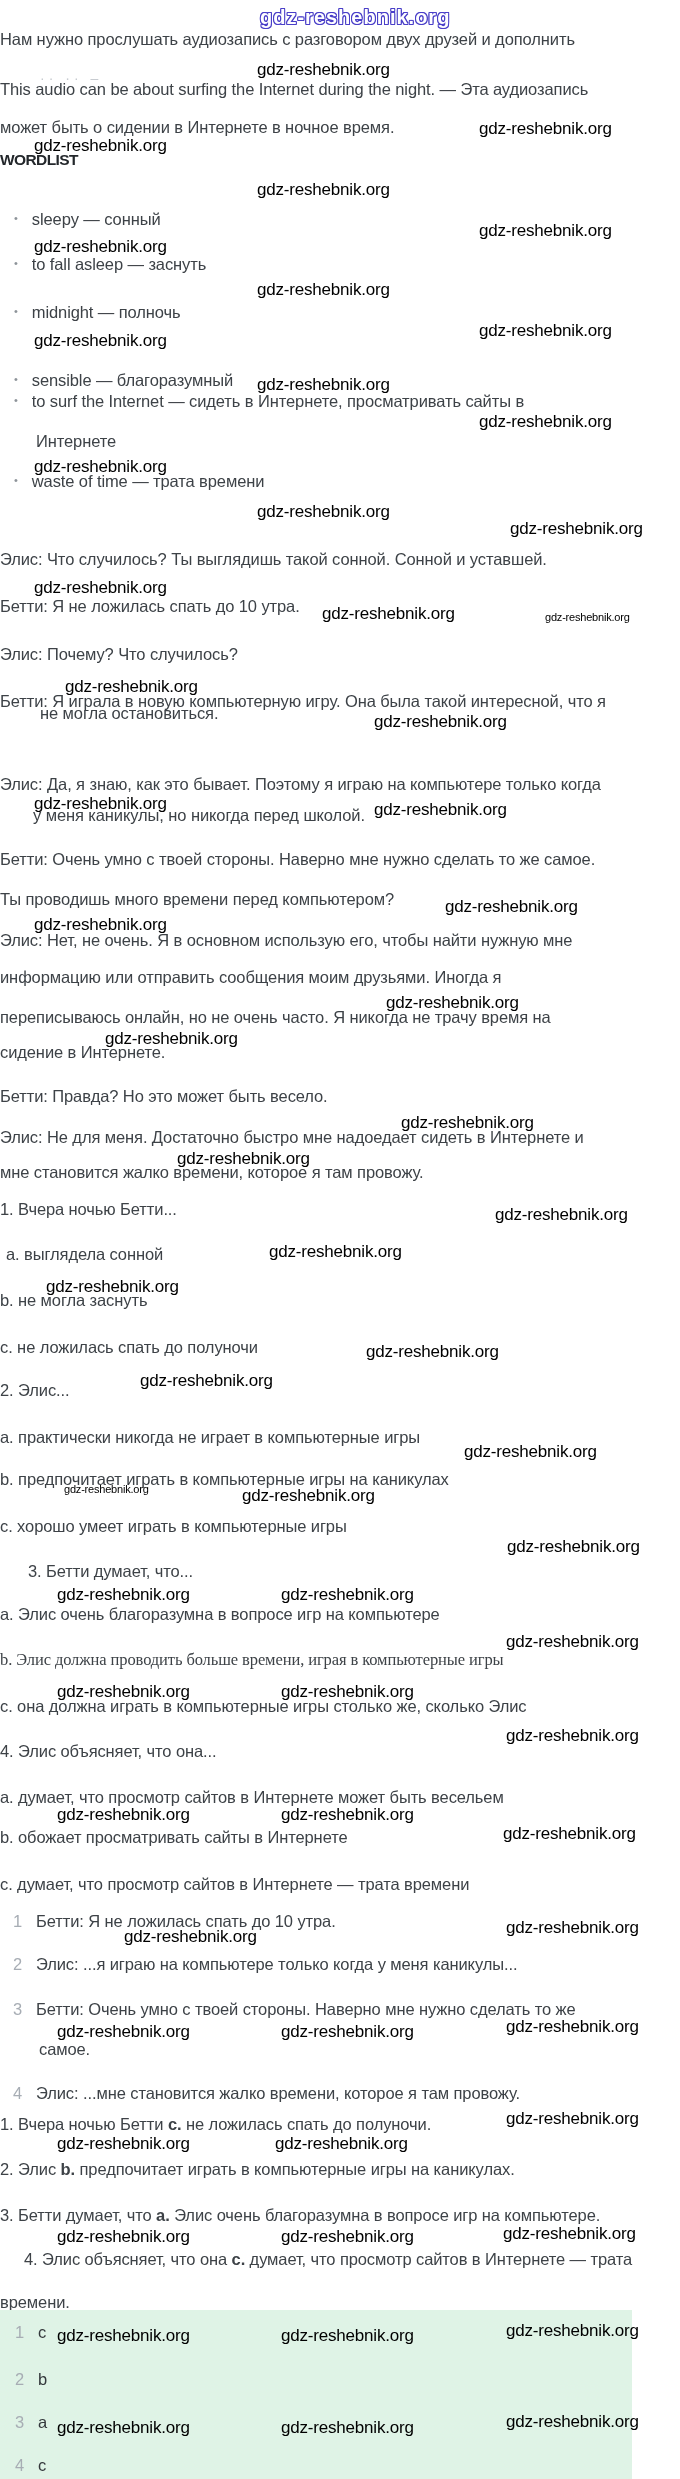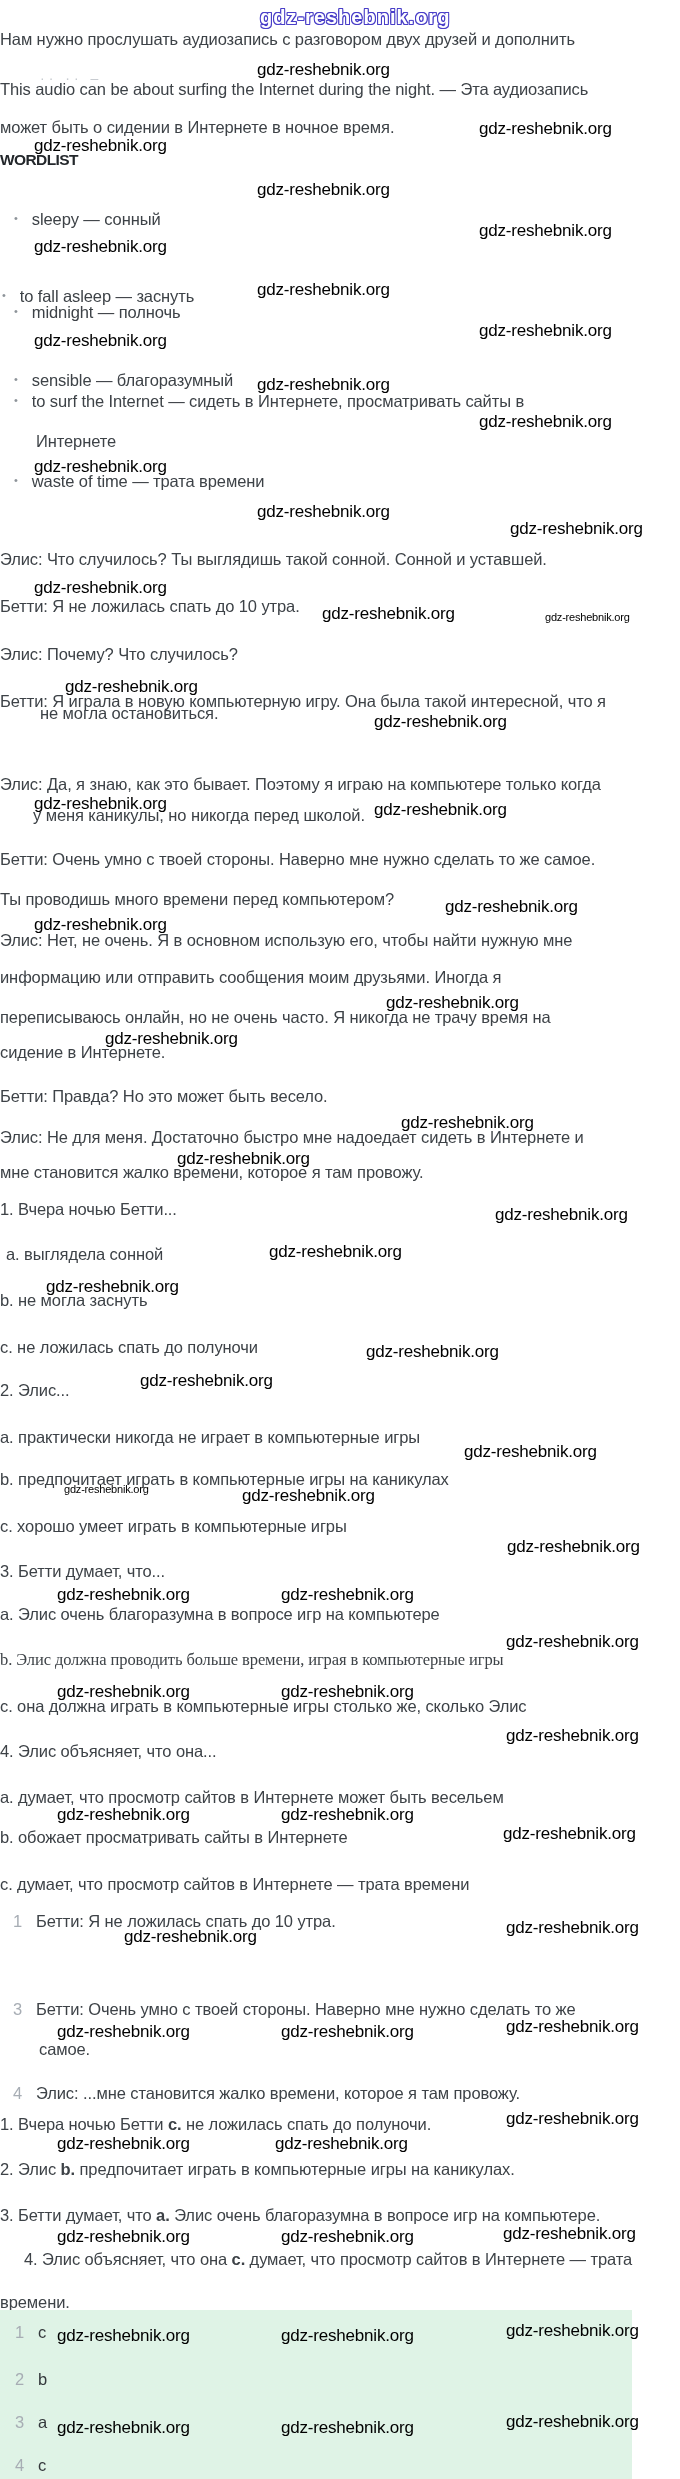--- a/index.html
+++ b/index.html
@@ -37,21 +37,21 @@
   <div class="wm" style="left:479px;top:119px;">gdz-reshebnik.org</div>
   <div class="wm" style="left:34px;top:136px;">gdz-reshebnik.org</div>
 
   <div class="ln bold-head" style="left:0px;top:151px;">WORDLIST</div>
   <div class="wm" style="left:257px;top:180px;">gdz-reshebnik.org</div>
 
   <div class="ln" style="left:14px;top:210px;"><span class="dot">•</span><span>sleepy — сонный</span></div>
   <div class="wm" style="left:479px;top:221px;">gdz-reshebnik.org</div>
   <div class="wm" style="left:34px;top:237px;">gdz-reshebnik.org</div>
 
-  <div class="ln" style="left:2px;top:255px;margin-top:32px;"><span class="dot">•</span><span>to fall asleep — заснуть</span></div>
+  <div class="ln" style="left:14px;top:255px;"><span class="dot">•</span><span>to fall asleep — заснуть</span></div>
   <div class="wm" style="left:257px;top:280px;">gdz-reshebnik.org</div>
 
   <div class="ln" style="left:14px;top:303px;"><span class="dot">•</span><span>midnight — полночь</span></div>
   <div class="wm" style="left:479px;top:321px;">gdz-reshebnik.org</div>
   <div class="wm" style="left:34px;top:331px;">gdz-reshebnik.org</div>
 
   <div class="ln" style="left:14px;top:346px;margin-top:25px;"><span class="dot">•</span><span>sensible — благоразумный</span></div>
   <div class="wm" style="left:257px;top:375px;">gdz-reshebnik.org</div>
 
   <div class="ln" style="left:14px;top:392px;"><span class="dot">•</span><span>to surf the Internet — сидеть в Интернете, просматривать сайты в</span></div>
@@ -113,21 +113,21 @@
   <div class="wm" style="left:140px;top:1371px;">gdz-reshebnik.org</div>
   <div class="ln" style="left:0px;top:1381px;">2. Элис...</div>
   <div class="ln" style="left:0px;top:1428px;">a. практически никогда не играет в компьютерные игры</div>
   <div class="wm" style="left:464px;top:1442px;">gdz-reshebnik.org</div>
   <div class="ln" style="left:0px;top:1470px;">b. предпочитает играть в компьютерные игры на каникулах</div>
   <div class="wm wm-sm" style="left:64px;top:1483px;">gdz-reshebnik.org</div>
   <div class="wm" style="left:242px;top:1486px;">gdz-reshebnik.org</div>
   <div class="ln" style="left:0px;top:1517px;">c. хорошо умеет играть в компьютерные игры</div>
   <div class="wm" style="left:507px;top:1537px;">gdz-reshebnik.org</div>
 
-  <div class="ln" style="left:0px;top:1562px;">3. Бетти думает, что...</div>
+  <div class="ln" style="left:0px;top:1562px;padding-left:28px;">3. Бетти думает, что...</div>
   <div class="wm" style="left:57px;top:1585px;">gdz-reshebnik.org</div>
   <div class="wm" style="left:281px;top:1585px;">gdz-reshebnik.org</div>
   <div class="ln" style="left:0px;top:1605px;">a. Элис очень благоразумна в вопросе игр на компьютере</div>
   <div class="wm" style="left:506px;top:1632px;">gdz-reshebnik.org</div>
   <div class="ln" style="left:0px;top:1650px;font-family:Liberation Serif, serif;">b. Элис должна проводить больше времени, играя в компьютерные игры</div>
   <div class="wm" style="left:57px;top:1682px;">gdz-reshebnik.org</div>
   <div class="wm" style="left:281px;top:1682px;">gdz-reshebnik.org</div>
   <div class="ln" style="left:0px;top:1697px;">c. она должна играть в компьютерные игры столько же, сколько Элис</div>
   <div class="wm" style="left:506px;top:1726px;">gdz-reshebnik.org</div>
 
@@ -136,20 +136,21 @@
   <div class="wm" style="left:57px;top:1805px;">gdz-reshebnik.org</div>
   <div class="wm" style="left:281px;top:1805px;">gdz-reshebnik.org</div>
   <div class="ln" style="left:0px;top:1828px;">b. обожает просматривать сайты в Интернете</div>
   <div class="wm" style="left:503px;top:1824px;">gdz-reshebnik.org</div>
   <div class="ln" style="left:0px;top:1875px;">c. думает, что просмотр сайтов в Интернете — трата времени</div>
 
   <div class="ln" style="left:13px;top:1912px;"><span class="num">1</span><span>Бетти: Я не ложилась спать до 10 утра.</span></div>
   <div class="wm" style="left:506px;top:1918px;">gdz-reshebnik.org</div>
   <div class="wm" style="left:124px;top:1927px;">gdz-reshebnik.org</div>
 
+  <div class="ln" style="left:13px;top:1955px;"><span class="num">2</span><span>Элис: ...я играю на компьютере только когда у меня каникулы...</span></div>
 
   <div class="ln" style="left:13px;top:2000px;"><span class="num">3</span><span>Бетти: Очень умно с твоей стороны. Наверно мне нужно сделать то же</span></div>
   <div class="wm" style="left:57px;top:2022px;">gdz-reshebnik.org</div>
   <div class="wm" style="left:281px;top:2022px;">gdz-reshebnik.org</div>
   <div class="wm" style="left:506px;top:2017px;">gdz-reshebnik.org</div>
   <div class="ln" style="left:39px;top:2040px;">самое.</div>
 
   <div class="ln" style="left:13px;top:2084px;"><span class="num">4</span><span>Элис: ...мне становится жалко времени, которое я там провожу.</span></div>
 
   <div class="ln" style="left:0px;top:2115px;"><span>1. Вчера ночью Бетти </span><span class="b">c.</span><span> не ложилась спать до полуночи.</span></div>

